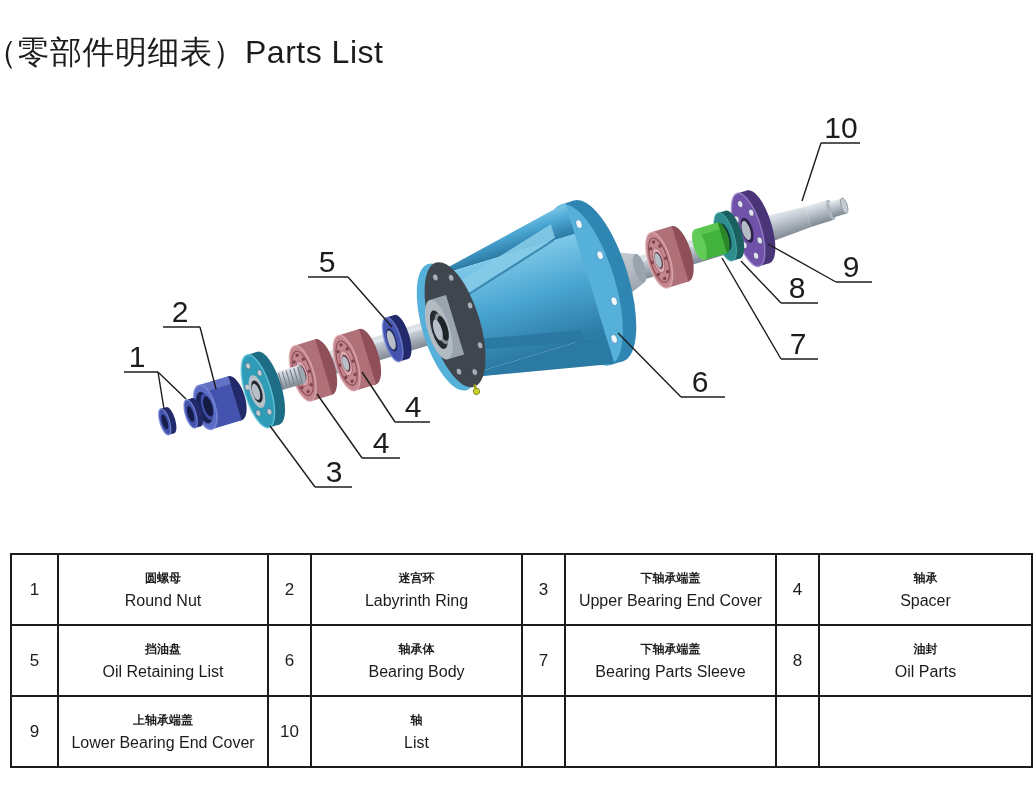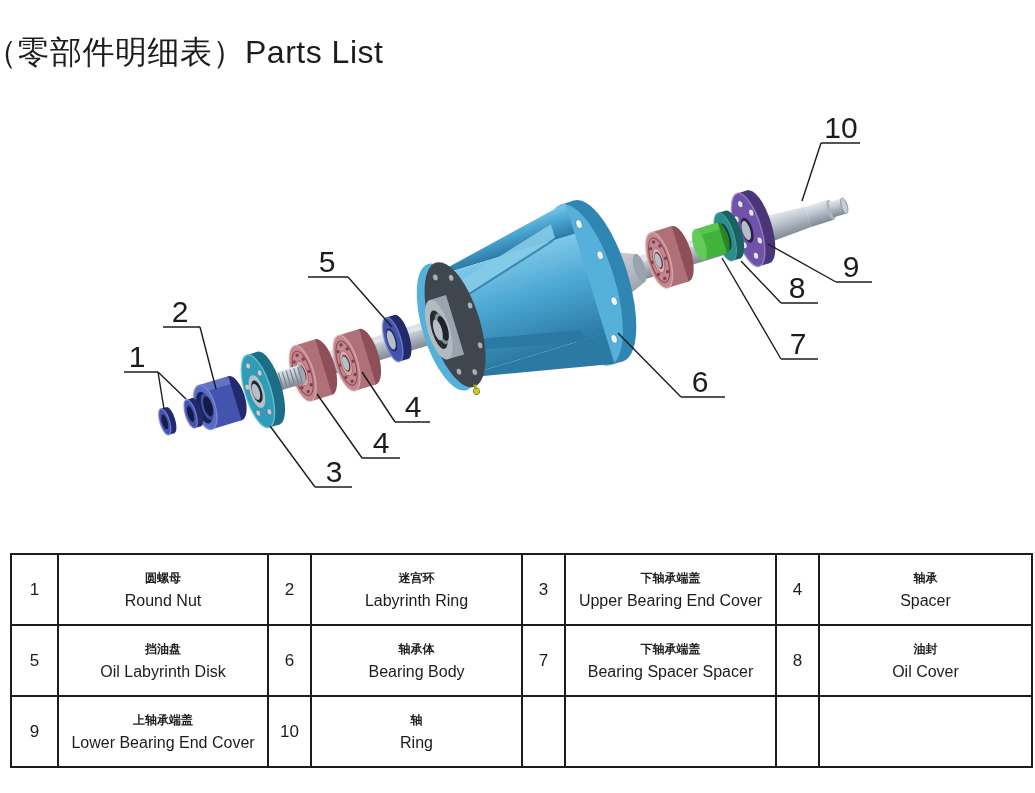--- a/index.html
+++ b/index.html
@@ -277,48 +277,48 @@
             <td class="num">4</td>
             <td class="name">
               <div class="zh">轴承</div>
               <div class="en">Spacer</div>
             </td>
           </tr>
           <tr>
             <td class="num">5</td>
             <td class="name">
               <div class="zh">挡油盘</div>
-              <div class="en">Oil Labyrinth Disk</div>
+              <div class="en">Oil Retaining List</div>
             </td>
             <td class="num">6</td>
             <td class="name">
               <div class="zh">轴承体</div>
               <div class="en">Bearing Body</div>
             </td>
             <td class="num">7</td>
             <td class="name">
               <div class="zh">下轴承端盖</div>
-              <div class="en">Bearing Spacer Spacer</div>
+              <div class="en">Bearing Parts Sleeve</div>
             </td>
             <td class="num">8</td>
             <td class="name">
               <div class="zh">油封</div>
-              <div class="en">Oil Cover</div>
+              <div class="en">Oil Parts</div>
             </td>
           </tr>
           <tr>
             <td class="num">9</td>
             <td class="name">
               <div class="zh">上轴承端盖</div>
               <div class="en">Lower Bearing End Cover</div>
             </td>
             <td class="num">10</td>
             <td class="name">
               <div class="zh">轴</div>
-              <div class="en">Ring</div>
+              <div class="en">List</div>
             </td>
             <td class="num"></td>
             <td class="name">
               <div class="zh"></div>
               <div class="en"></div>
             </td>
             <td class="num"></td>
             <td class="name">
               <div class="zh"></div>
               <div class="en"></div>

